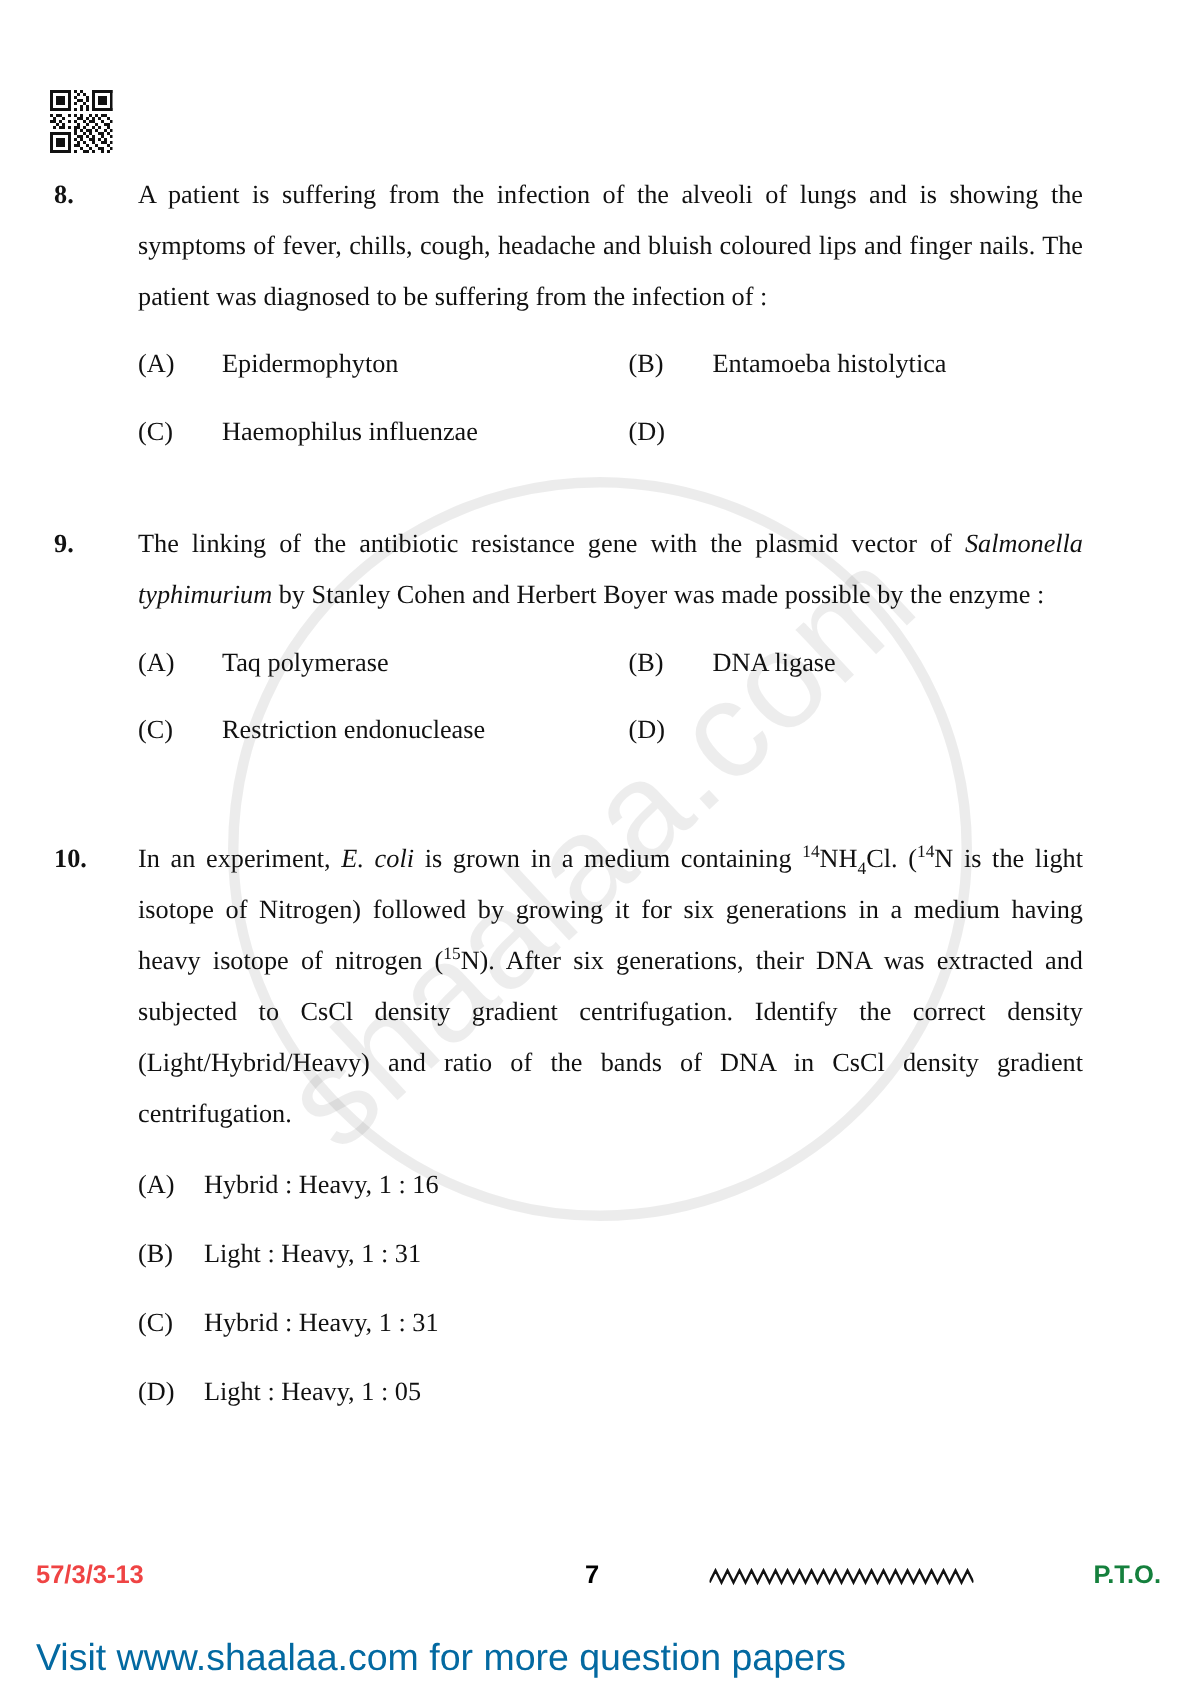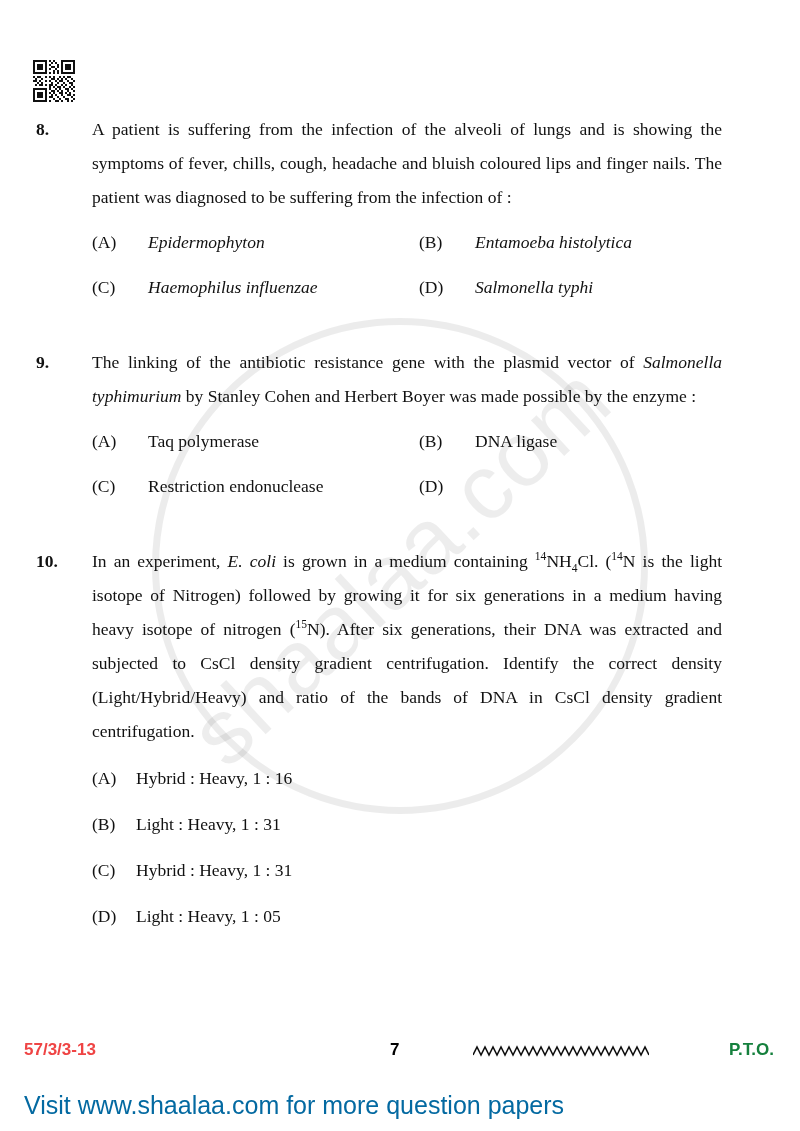--- a/index.html
+++ b/index.html
@@ -88,21 +88,20 @@
   }
   .q-body {
     font-size: 17.5px;
     line-height: 34px;
     text-align: justify;
     text-align-last: left;
     hyphens: none;
   }
 
   em, .it {
-    font-style: italic;
   }
   sup {
     font-size: 0.66em;
     vertical-align: super;
     line-height: 0;
   }
   sub {
     font-size: 0.66em;
     vertical-align: sub;
     line-height: 0;
@@ -341,21 +340,20 @@
         <div class="opt">
           <span class="opt-key">(B)</span>
           <span class="opt-text it">Entamoeba histolytica</span>
         </div>
         <div class="opt">
           <span class="opt-key">(C)</span>
           <span class="opt-text it">Haemophilus influenzae</span>
         </div>
         <div class="opt">
           <span class="opt-key">(D)</span>
-          <span class="opt-text it">Salmonella typhi</span>
         </div>
       </div>
     </div>
 
     <div class="q-block" style="margin-top:44px;">
       <div class="question">
         <div class="q-num">9.</div>
         <div class="q-body"><span>The linking of the antibiotic resistance gene with the plasmid vector of </span><em>Salmonella typhimurium</em><span> by Stanley Cohen and Herbert Boyer was made possible by the enzyme :</span></div>
       </div>
       <div class="options-grid">
@@ -370,21 +368,21 @@
         <div class="opt">
           <span class="opt-key">(C)</span>
           <span class="opt-text">Restriction endonuclease</span>
         </div>
         <div class="opt">
           <span class="opt-key">(D)</span>
         </div>
       </div>
     </div>
 
-    <div class="q-block" style="margin-top:44px;">
+    <div class="q-block" style="margin-top:55px;">
       <div class="question">
         <div class="q-num">10.</div>
         <div class="q-body"><span>In an experiment, </span><em>E. coli</em><span> is grown in a medium containing </span><sup>14</sup><span>NH</span><sub>4</sub><span>Cl. (</span><sup>14</sup><span>N is the light isotope of Nitrogen) followed by growing it for six generations in a medium having heavy isotope of nitrogen (</span><sup>15</sup><span>N). After six generations, their DNA was extracted and subjected to CsCl density gradient centrifugation. Identify the correct density (Light/Hybrid/Heavy) and ratio of the bands of DNA in CsCl density gradient centrifugation.</span></div>
       </div>
       <div class="options-stack">
         <div class="opt">
           <span class="opt-key">(A)</span>
           <span class="opt-text">Hybrid : Heavy,  1 : 16</span>
         </div>
         <div class="opt">

